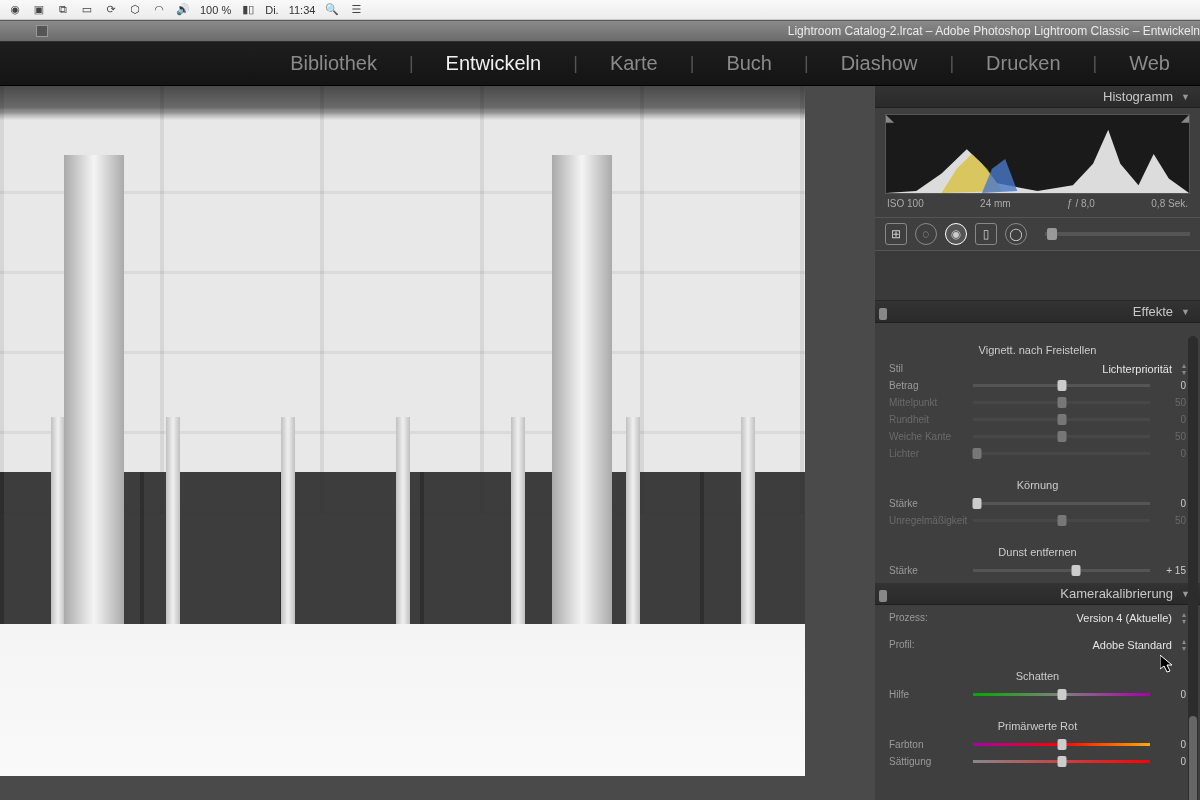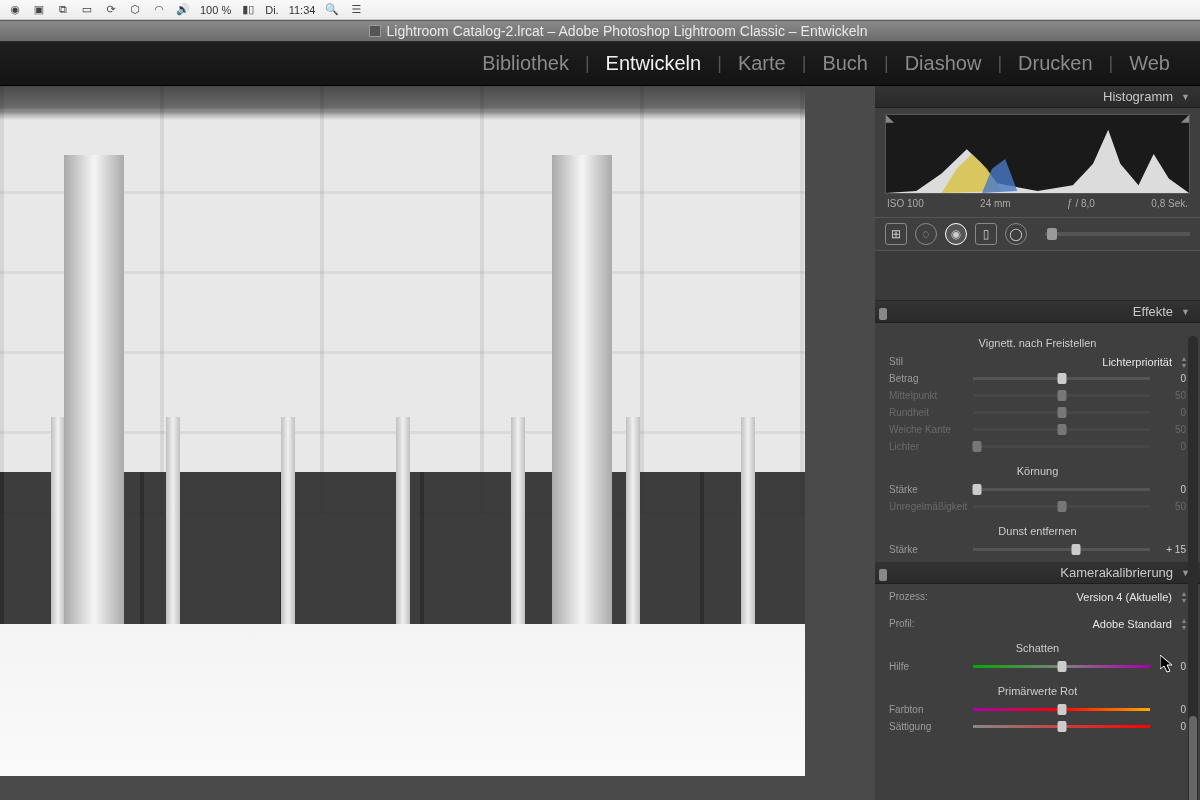--- a/index.html
+++ b/index.html
@@ -5,25 +5,25 @@
 * { margin:0; padding:0; box-sizing:border-box; font-family:-apple-system,"Helvetica Neue",sans-serif; user-select:none; }
 body { width:1200px; height:800px; background:#3a3a3a; overflow:hidden; position:relative; }
 
 
 .menubar { height:20px; background:linear-gradient(#f9f9f9,#ececec); border-bottom:1px solid #c9c9c9; display:flex; align-items:center; font-size:12px; color:#333; padding:0 8px; justify-content:space-between; }
 .menubar .left, .menubar .right { display:flex; align-items:center; gap:14px; }
 .menubar .right { gap:10px; font-size:11px; }
 .menubar .right .icn { width:14px; height:14px; display:inline-flex; align-items:center; justify-content:center; color:#444; }
 
 
-.titlebar { height:22px; background:linear-gradient(#8a8a8a,#6b6b6b); display:flex; align-items:center; justify-content:center; font-size:14px; color:#eaeaea; border-top:1px solid #5a5a5a; border-bottom:1px solid #2b2b2b;padding-left:36px; }
+.titlebar { height:22px; background:linear-gradient(#8a8a8a,#6b6b6b); display:flex; align-items:center; justify-content:space-between; font-size:12px; color:#eaeaea; border-top:1px solid #5a5a5a; border-bottom:1px solid #2b2b2b;padding-left:36px; }
 .titlebar .icn { width:12px; height:12px; margin-right:6px; background:#555; border:1px solid #999; }
 
 
-.modules { height:44px; background:linear-gradient(#1e1e1e,#141414); display:flex; align-items:center; justify-content:flex-end; padding:0 14px; gap:0; border-bottom:1px solid #000; }
+.modules { height:44px; background:linear-gradient(#1e1e1e,#141414); display:flex; align-items:center; justify-content:flex-end; padding:0 14px; gap:16px; border-bottom:1px solid #000; }
 .modules span.mod { color:#8a8a8a; font-size:20px; padding:0 16px; cursor:pointer; }
 .modules span.mod.active { color:#f0f0f0; font-weight:500; }
 .modules span.sep { color:#555; font-size:18px; }
 
 
 .main { display:flex; height:714px; }
 .preview { flex:1; background:#4a4a4a; display:flex; align-items:flex-start; justify-content:flex-start; position:relative; overflow:hidden; }
 .photo { width:805px; height:690px; background:#e6e6e6; position:relative; overflow:hidden; }
 
 
@@ -58,21 +58,21 @@
 .toolstrip { height:34px; border-top:1px solid #555; border-bottom:1px solid #555; display:flex; align-items:center; gap:8px; padding:0 10px; }
 .toolstrip .tool { width:22px; height:22px; border:1px solid #888; border-radius:50%; display:flex; align-items:center; justify-content:center; color:#ccc; font-size:12px; }
 .toolstrip .tool.rect { border-radius:3px; }
 .toolstrip .tool.active { border-color:#fff; background:#555; }
 .toolstrip .sizeslider { flex:1; height:4px; background:#555; position:relative; margin-left:10px; }
 .toolstrip .sizeslider .knob { position:absolute; left:2px; top:-4px; width:10px; height:12px; background:#999; border-radius:2px; }
 
 .gap { height:50px; background:#3a3a3a; border-bottom:1px solid #282828; }
 
 .subsection { padding:4px 14px 4px 14px; }
-.subsection h4 { text-align:center; font-weight:400; font-size:11px; color:#ccc; margin:10px 0 4px; }
+.subsection h4 { text-align:center; font-weight:400; font-size:11px; color:#ccc; margin:17px 0 4px; }
 .row { display:flex; align-items:center; height:17px; gap:6px; }
 .row .lbl { width:78px; text-align:left; color:#9a9a9a; font-size:10px; }
 .row .lbl.dim { color:#6a6a6a; }
 .row .slider { flex:1; height:3px; background:#555; position:relative; }
 .row .slider.dim { opacity:0.4; }
 .row .slider .knob { position:absolute; top:-4px; width:9px; height:11px; background:#ccc; border-radius:2px; transform:translateX(-50%); }
 .row .val { width:30px; text-align:right; color:#ccc; font-size:10px; }
 .row .val.dim { color:#6a6a6a; }
 .row .dropdown { flex:1; text-align:right; color:#e5e5e5; font-size:11px; padding-right:4px; }
 .row .dd-arrows { color:#888; font-size:8px; line-height:7px; }

